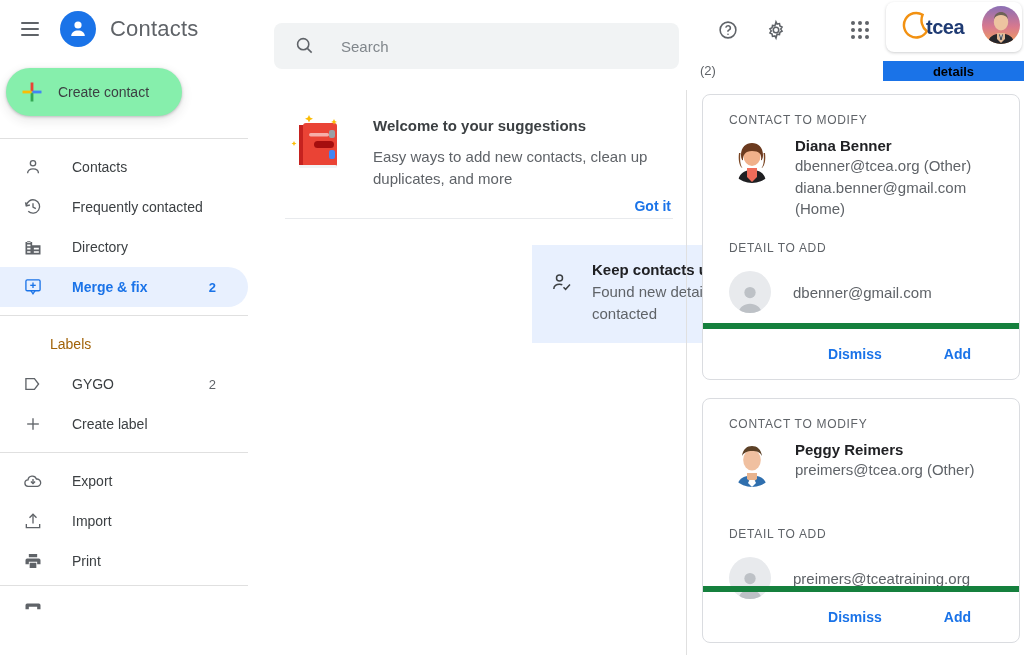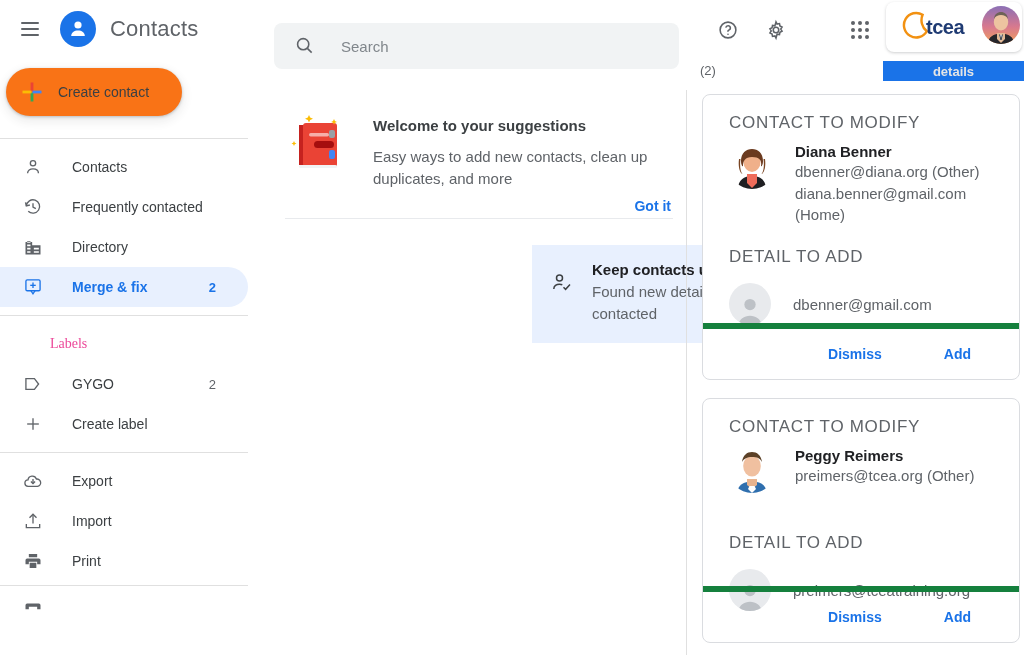--- a/index.html
+++ b/index.html
@@ -18,41 +18,41 @@
   .brandbar { display: flex; align-items: center; height: 58px; padding-left: 12px; }
   .hamburger { width: 36px; height: 36px; display: flex; flex-direction: column;
      justify-content: center; align-items: center; gap: 4px; cursor: pointer; }
   .hamburger i { display: block; width: 18px; height: 2px; background: #5f6368; border-radius: 1px; }
   .brand-logo { width: 36px; height: 36px; border-radius: 50%; background: #1a73e8;
      margin-left: 12px; display: flex; align-items: center; justify-content: center; }
   .brand-logo svg { width: 24px; height: 24px; fill: #fff; }
   .brand-title { font-size: 22px; color: #5f6368; margin-left: 14px; letter-spacing: .2px; }
 
   .create-btn { display: flex; align-items: center; height: 48px; width: 176px;
-     margin: 10px 0 0 6px; border-radius: 24px; background: #f97316; cursor: pointer;
+     margin: 10px 0 0 6px; border-radius: 24px; background: #86efac; cursor: pointer;
      box-shadow: 0 1px 3px rgba(60,64,67,.3), 0 4px 8px 3px rgba(60,64,67,.08); }
   .create-btn .plus { width: 24px; height: 24px; margin-left: 14px; position: relative; }
   .create-label { font-size: 14px; color: #3c4043; margin-left: 14px; }
 
   .navlist { margin-top: 22px; }
   .divider { height: 1px; background: #e0e0e0; margin: 8px 0; width: 248px; }
   .navitem { display: flex; align-items: center; height: 40px; border-radius: 0 20px 20px 0;
      padding-left: 22px; cursor: pointer; position: relative; width: 248px; }
   .navitem .ic { width: 22px; height: 22px; flex: 0 0 22px; display: flex;
      align-items: center; justify-content: center; }
   .navitem .ic svg { width: 20px; height: 20px; fill: none; stroke: #5f6368; stroke-width: 1.6; }
   .navitem .ic svg.filled { fill: #5f6368; stroke: none; }
   .navitem .lbl { font-size: 14px; margin-left: 28px; color: #3c4043; white-space: nowrap; }
   .navitem .cnt { position: absolute; right: 32px; font-size: 13px; color: #5f6368; }
   .navitem.active { background: #e8f0fe; }
   .navitem.active .lbl, .navitem.active .cnt { color: #1a73e8; font-weight: bold; }
   .navitem.active .ic svg { stroke: #1a73e8; }
 
   .sectionhead { display: flex; align-items: center; height: 40px; padding-left: 22px; cursor: pointer; }
-  .sectionhead .lbl { font-size: 14px; margin-left: 28px; color: #ec4899; font-family: Liberation Serif, serif; }
+  .sectionhead .lbl { font-size: 14px; margin-left: 28px; color: #a16207; }
 
   
   .middle { position: absolute; left: 250px; top: 17px; width: 436px; height: 655px; }
   .searchbar { position: absolute; left: 24px; top: 6px; width: 405px; height: 46px;
      background: #f1f3f4; border-radius: 8px; display: flex; align-items: center; cursor: text; }
   .searchbar .sic { margin-left: 20px; width: 22px; height: 22px; }
   .searchbar .sic svg { width: 21px; height: 21px; fill: none; stroke: #5f6368; stroke-width: 1.8; }
   .searchbar input { border: 0; background: transparent; outline: none; margin-left: 25px;
      font-size: 15px; color: #3c4043; font-family: "Liberation Sans", sans-serif; width: 300px; }
   .searchbar input::placeholder { color: #80868b; }
@@ -89,27 +89,27 @@
      background: #fff; border-radius: 8px; display: flex; align-items: center;
      box-shadow: 0 1px 3px rgba(60,64,67,.25); cursor: pointer; }
   .tcea-logo { display: flex; align-items: center; margin-left: 14px; }
   .tcea-word { font-size: 20px; font-weight: bold; color: #1f3b73; letter-spacing: -.5px; margin-left: -6px; }
   .user-avatar { position: absolute; left: 982px; top: 6px; width: 38px; height: 38px;
      border-radius: 50%; overflow: hidden; cursor: pointer; }
 
   .countlabel { position: absolute; left: 14px; top: 63px; font-size: 13px; color: #5f6368; }
   .detailsbar { position: absolute; left: 197px; top: 61px; width: 141px; height: 20px;
      background: #1a73e8; display: flex; align-items: center; justify-content: center; }
-  .detailsbar span { color: #e5e5e5; font-size: 13px; font-weight: bold; }
+  .detailsbar span { color: #000000; font-size: 13px; font-weight: bold; }
 
   .sugcard { position: absolute; left: 16px; width: 318px; background: #fff;
      border: 1px solid #dadce0; border-radius: 8px; }
   .sugcard.one { top: 94px; height: 286px; }
   .sugcard.two { top: 398px; height: 245px; }
-  .cardlabel { font-size: 17px; color: #5f6368; letter-spacing: .7px; padding: 18px 0 10px 26px; }
+  .cardlabel { font-size: 12px; color: #5f6368; letter-spacing: .7px; padding: 18px 0 10px 26px; }
   .personrow { display: flex; padding: 0 0 0 26px; }
   .pavatar { width: 46px; height: 46px; border-radius: 50%; overflow: hidden; flex: 0 0 46px; }
   .pinfo { margin-left: 20px; }
   .pname { font-size: 15px; font-weight: bold; color: #202124; }
   .pmail { font-size: 15px; color: #5f6368; line-height: 21px; margin-top: 1px; }
   .addrow { display: flex; align-items: center; padding-left: 26px; margin-top: 6px; }
   .ghost-avatar { width: 42px; height: 42px; border-radius: 50%; background: #e8eaed;
      flex: 0 0 42px; display: flex; align-items: flex-end; justify-content: center; overflow: hidden; }
   .ghost-avatar svg { width: 34px; height: 34px; fill: #bdc1c6; margin-bottom: -2px; }
   .addmail { margin-left: 22px; font-size: 15px; color: #5f6368; }
@@ -381,21 +381,21 @@
             <rect width="46" height="46" fill="#ffffff"></rect>
             <path d="M9 46c0-9 6-13 14-13s14 4 14 13z" fill="#1f1f22"></path>
             <path d="M18 31h10v9l-5 5-5-5z" fill="#ef6c5a"></path>
             <ellipse cx="23" cy="19" rx="8.5" ry="10" fill="#f0b08a"></ellipse>
             <path d="M12 18c0-8 5-12 11-12s11 4 11 12c0 4-1.5 6-2 5 1-6-2-9-9-9s-9 4-9 9c-.5 1-2-1-2-5z" fill="#6b3a1f"></path>
             <path d="M11.5 16c-1 7 0 13 2 15-3-1-4.5-8-3.5-15zM34.5 16c1 7 0 13-2 15 3-1 4.5-8 3.5-15z" fill="#7a4522"></path>
           </svg>
         </div>
         <div class="pinfo">
           <div class="pname">Diana Benner</div>
-          <div class="pmail">dbenner@diana.org (Other)</div>
+          <div class="pmail">dbenner@tcea.org (Other)</div>
           <div class="pmail" style="width:175px;">diana.benner@gmail.com (Home)</div>
         </div>
       </div>
       <div class="cardlabel" style="padding-top:22px;">DETAIL TO ADD</div>
       <div class="addrow">
         <div class="ghost-avatar">
           <svg viewBox="0 0 24 24">
               <circle cx="12" cy="8.2" r="4"></circle>
               <path d="M3.6 24c0-5 3.8-8 8.4-8s8.4 3 8.4 8z"></path>
             </svg>

